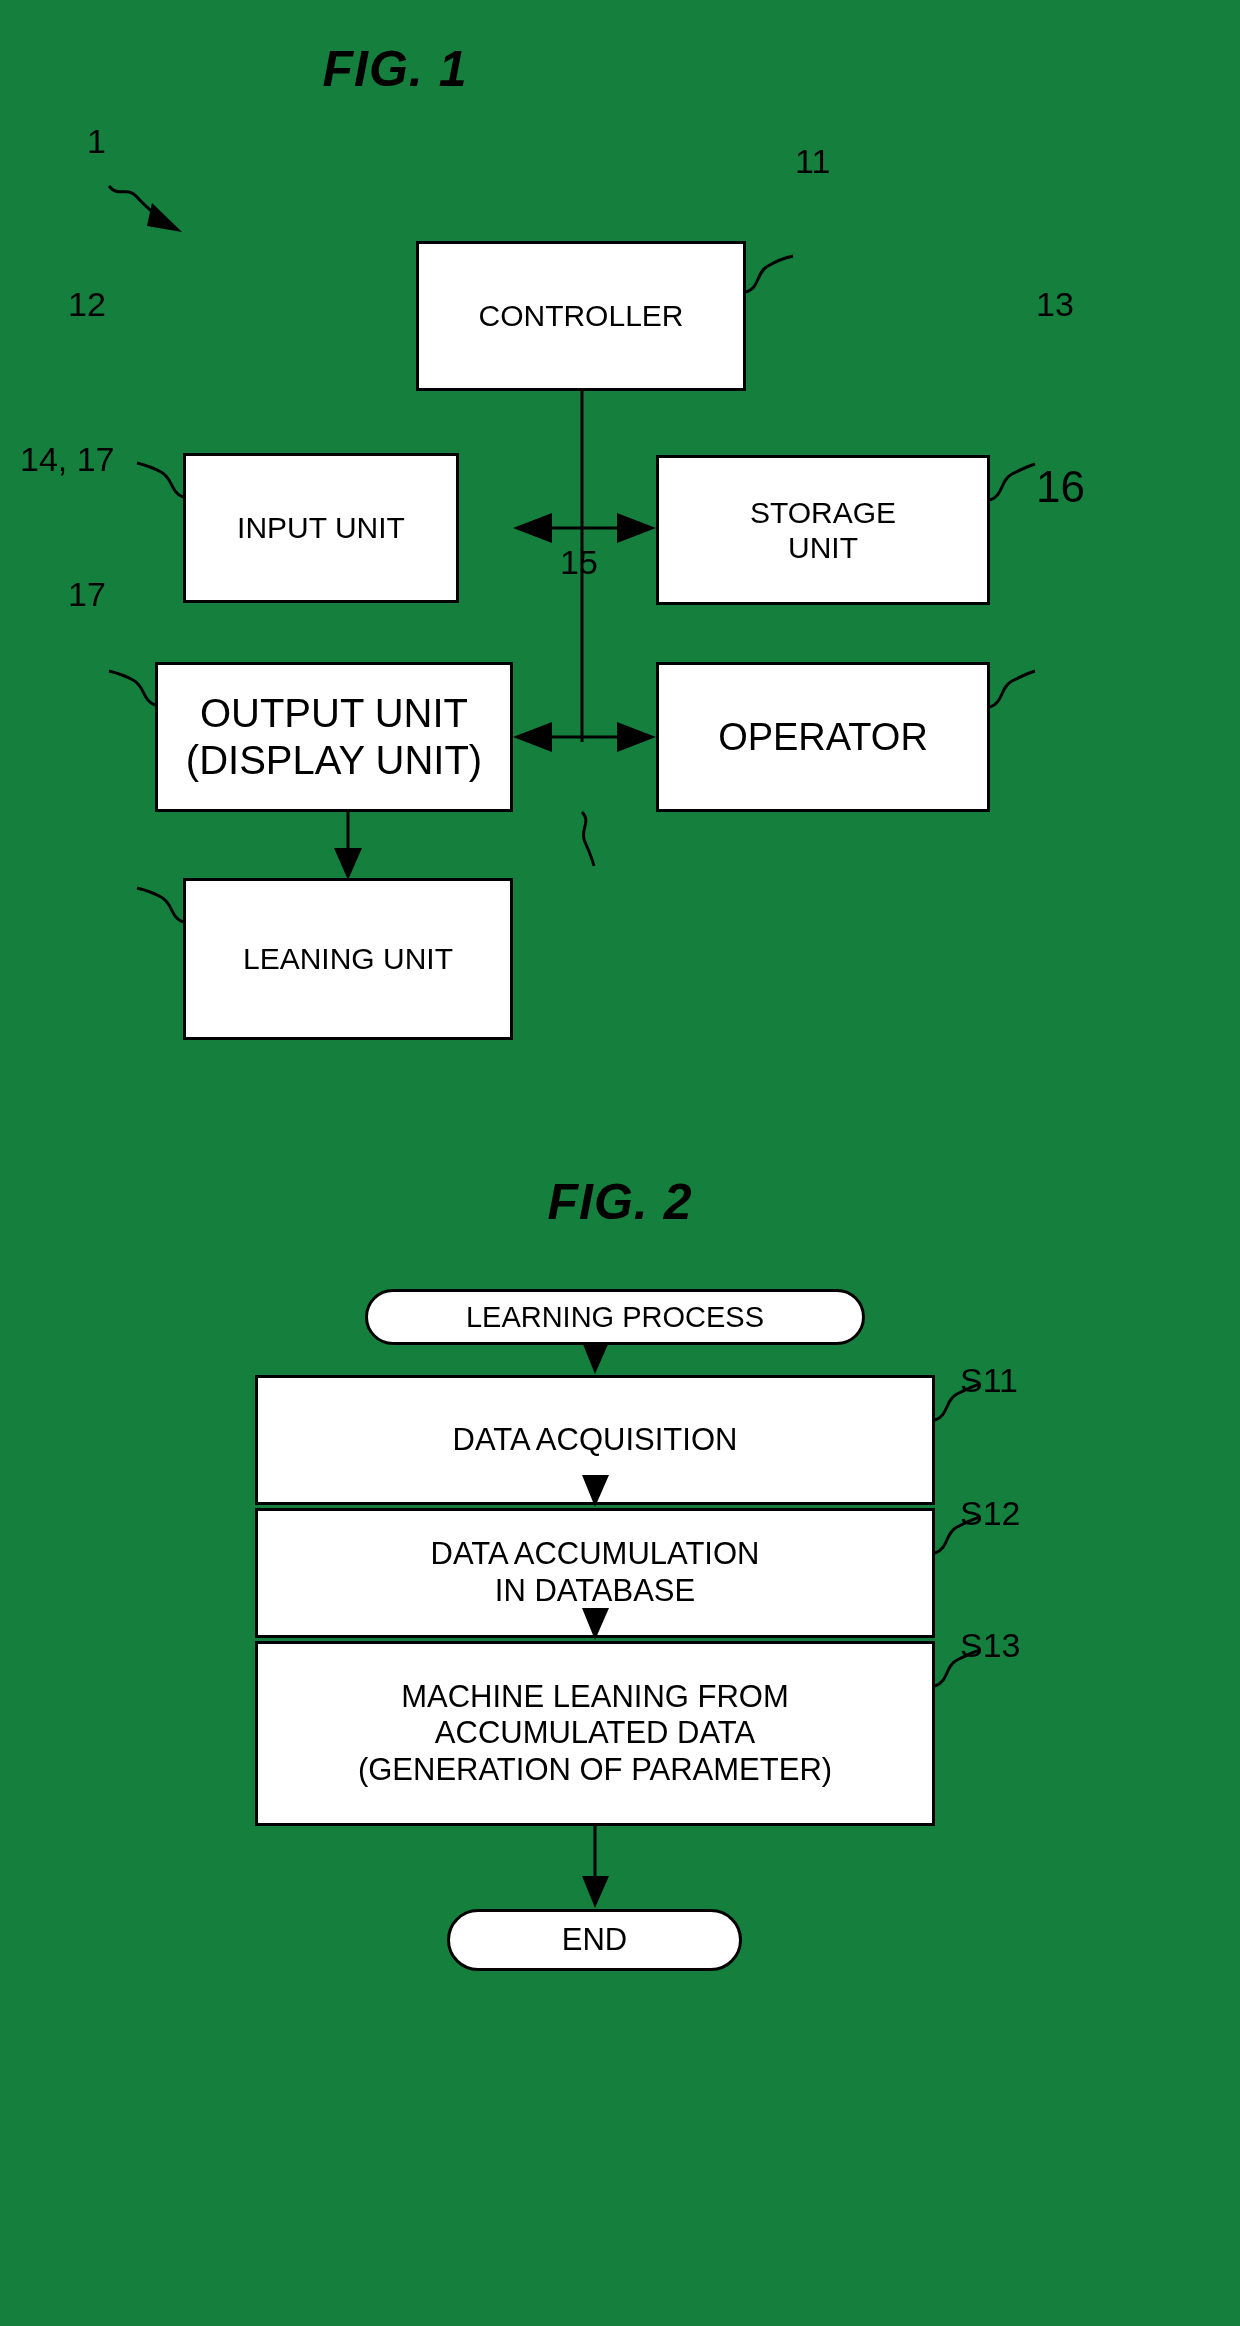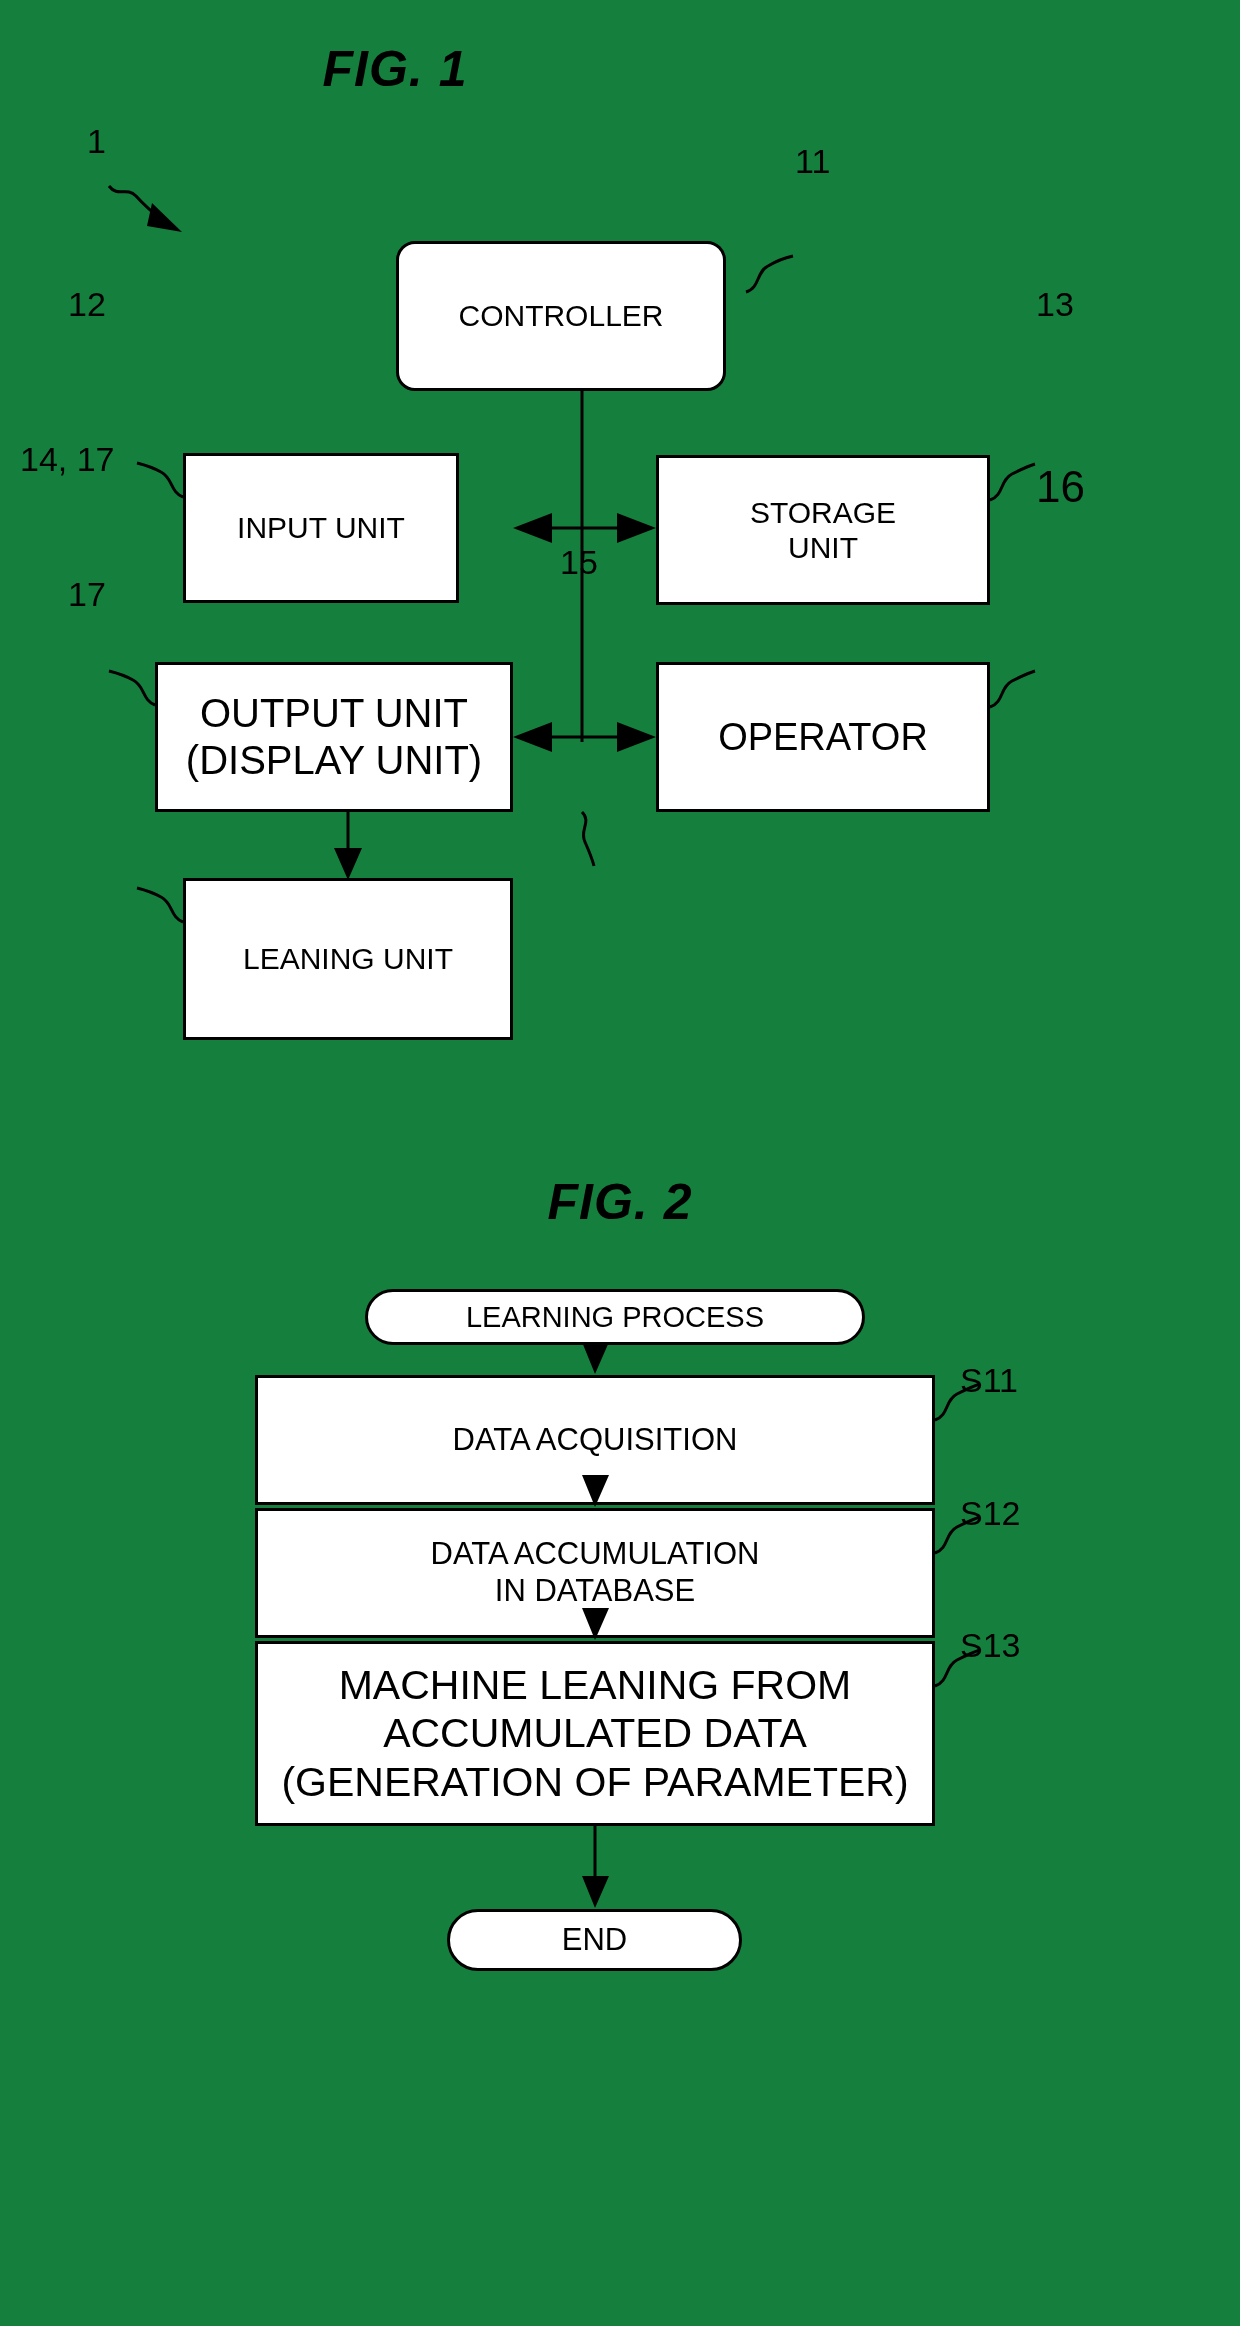--- a/index.html
+++ b/index.html
@@ -65,21 +65,21 @@
 </style>
 </head>
 <body>
 
 <div id="page">
 
   <div class="fig-title" style="left:240px; top:40px; width:310px; font-size:50px;">FIG. 1</div>
 
   <div class="ref" style="left:87px; top:122px; font-size:34px;">1</div>
 
-  <div class="box" style="left:396px; top:241px; width:330px; height:150px; font-size:30px;border-radius:19px;">
+  <div class="box" style="left:416px; top:241px; width:330px; height:150px; font-size:30px;">
     <span class="label-text">CONTROLLER</span>
   </div>
   <div class="ref" style="left:795px; top:142px; font-size:34px;">11</div>
 
   <div class="box" style="left:183px; top:453px; width:276px; height:150px; font-size:30px;">
     <span class="label-text">INPUT UNIT</span>
   </div>
   <div class="ref" style="left:68px; top:285px; font-size:34px;">12</div>
 
   <div class="box" style="left:656px; top:455px; width:334px; height:150px; font-size:30px;">
@@ -116,21 +116,21 @@
     <span class="label-text">DATA ACQUISITION</span>
   </div>
   <div class="ref" style="left: 960px; top: 1361px; font-size: 34px;">S11</div>
 
   <div class="box" style="left: 255px; top: 1508px; width: 680px; height: 130px; font-size: 31px;">
     <span class="label-text">DATA ACCUMULATION
 IN DATABASE</span>
   </div>
   <div class="ref" style="left: 960px; top: 1494px; font-size: 34px;">S12</div>
 
-  <div class="box" style="left: 255px; top: 1641px; width: 680px; height: 185px; font-size: 41px;">
+  <div class="box" style="left: 255px; top: 1641px; width: 680px; height: 185px; font-size: 31px;">
     <span class="label-text">MACHINE LEANING FROM
 ACCUMULATED DATA
 (GENERATION OF PARAMETER)</span>
   </div>
   <div class="ref" style="left: 960px; top: 1626px; font-size: 34px;">S13</div>
 
   <div class="oblong" style="left: 447px; top: 1909px; width: 295px; height: 62px; font-size: 31px;">
     <span>END</span>
   </div>
 

